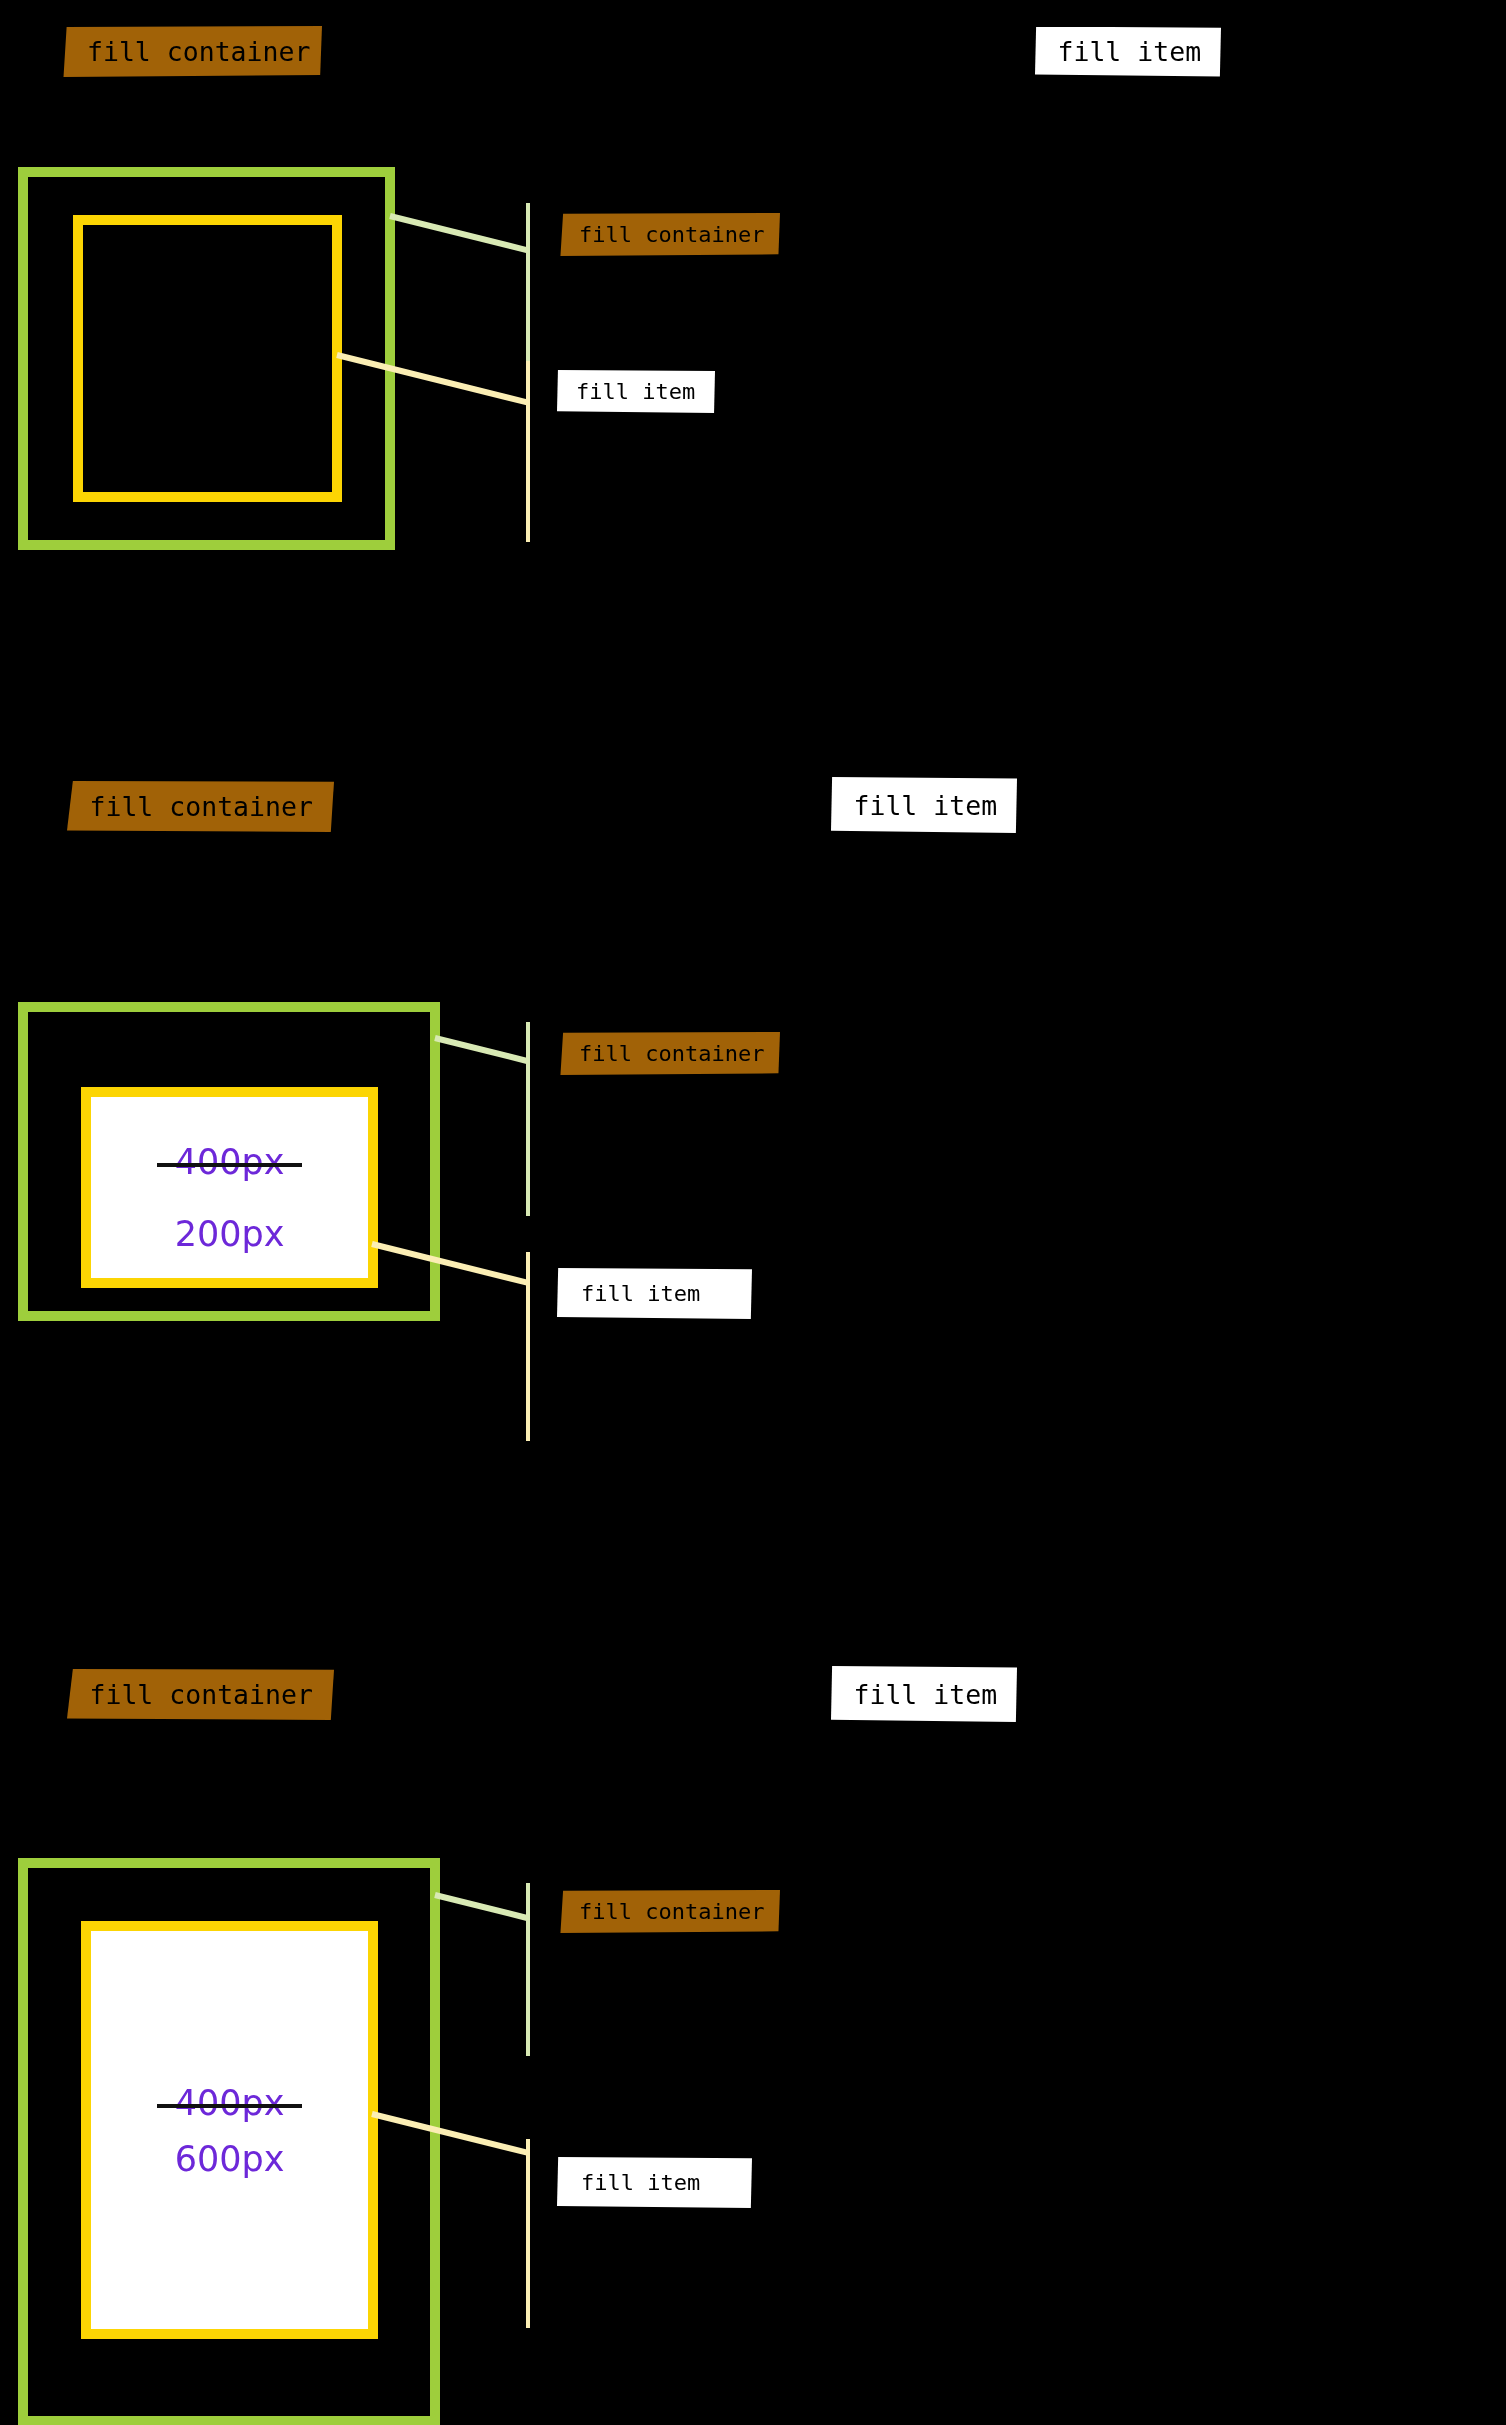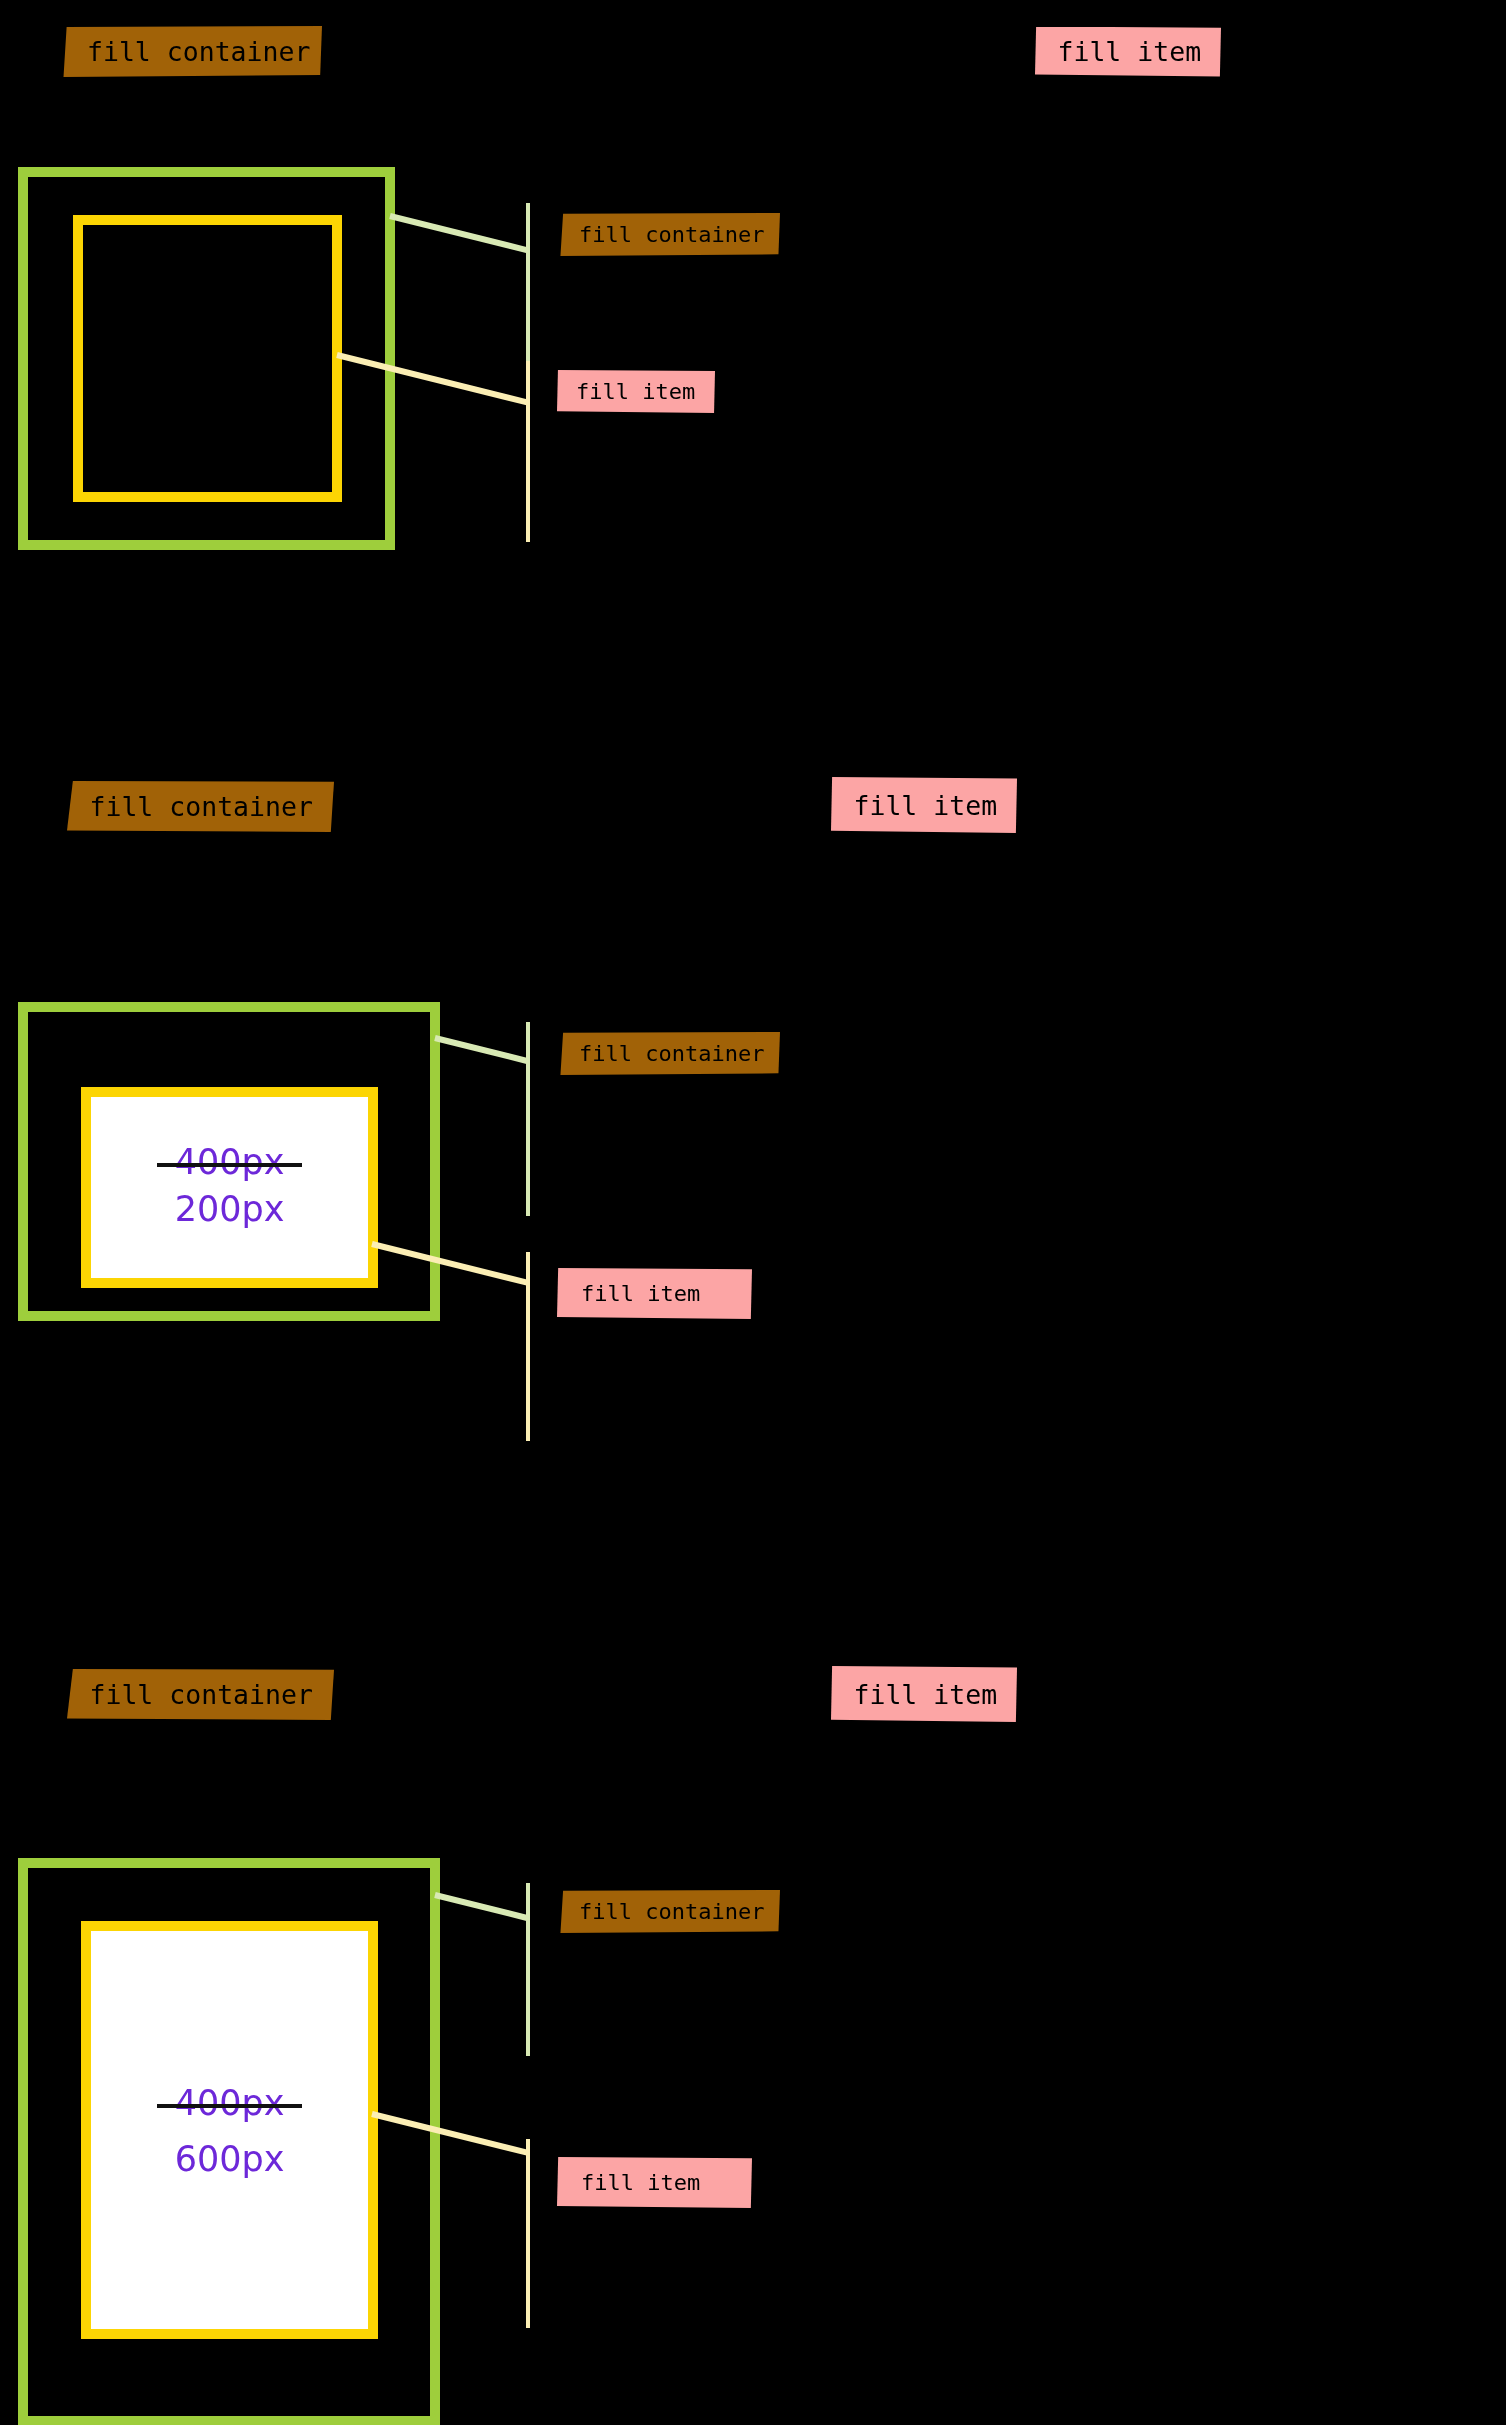--- a/index.html
+++ b/index.html
@@ -13,21 +13,21 @@
   .tag{
     position:absolute;
     display:flex;align-items:center;
     color:#000;
     font-family:"DejaVu Sans Mono","Liberation Mono",monospace;
     font-weight:400;
     white-space:nowrap;
     box-sizing:border-box;
   }
   .tag.green{background:#a16207;}
-  .tag.yellow{background:#fca5a5;}
+  .tag.yellow{background:#ffffff;}
   
   .tag.skewA{clip-path:polygon(1.4% 2%, 100% 0%, 99.3% 96%, 0.2% 100%);}
   .tag.skewB{clip-path:polygon(0.6% 0%, 100% 2.5%, 99.4% 100%, 0% 96%);}
   .tag.skewC{clip-path:polygon(2.2% 0%, 100% 1.5%, 98.8% 100%, 0% 97%);}
 
   
   .gbox{position:absolute;border:10.4px solid #9ECE3C;box-sizing:border-box;background:transparent;}
   .ybox{position:absolute;border:10.4px solid #FCD503;box-sizing:border-box;background:transparent;}
   .ybox.filled{background:#FFFFFF;}
 
@@ -89,21 +89,21 @@
 
     <div class="tag yellow skewB" style="left:831px;top:777px;width:186px;height:56px;font-size:26.5px;padding-left:22.5px;">
       <span>fill item</span>
     </div>
 
     <div class="gbox" style="left:17.7px;top:1002px;width:422px;height:319px;"></div>
 
     <div class="ybox filled" style="left:81px;top:1087px;width:297px;height:201px;">
       <div class="note" style="position:absolute;left:0;right:0;top:42px;font-size:35px;">
         <div><span class="old">400px</span></div>
-        <div style="margin-top:0;">200px</div>
+        <div style="margin-top:25px;">200px</div>
       </div>
     </div>
 
     <div class="bracket" style="left:526px;top:1022px;height:194px;"></div>
     <div class="leader" style="left:435px;top:1035px;width:96px;transform:rotate(14deg);"></div>
     <div class="tag green skewA" style="left:560px;top:1032px;width:220px;height:43px;font-size:22px;padding-left:19px;">
       <span>fill container</span>
     </div>
 
     <div class="bracket yel" style="left:526px;top:1252px;height:189px;"></div>

